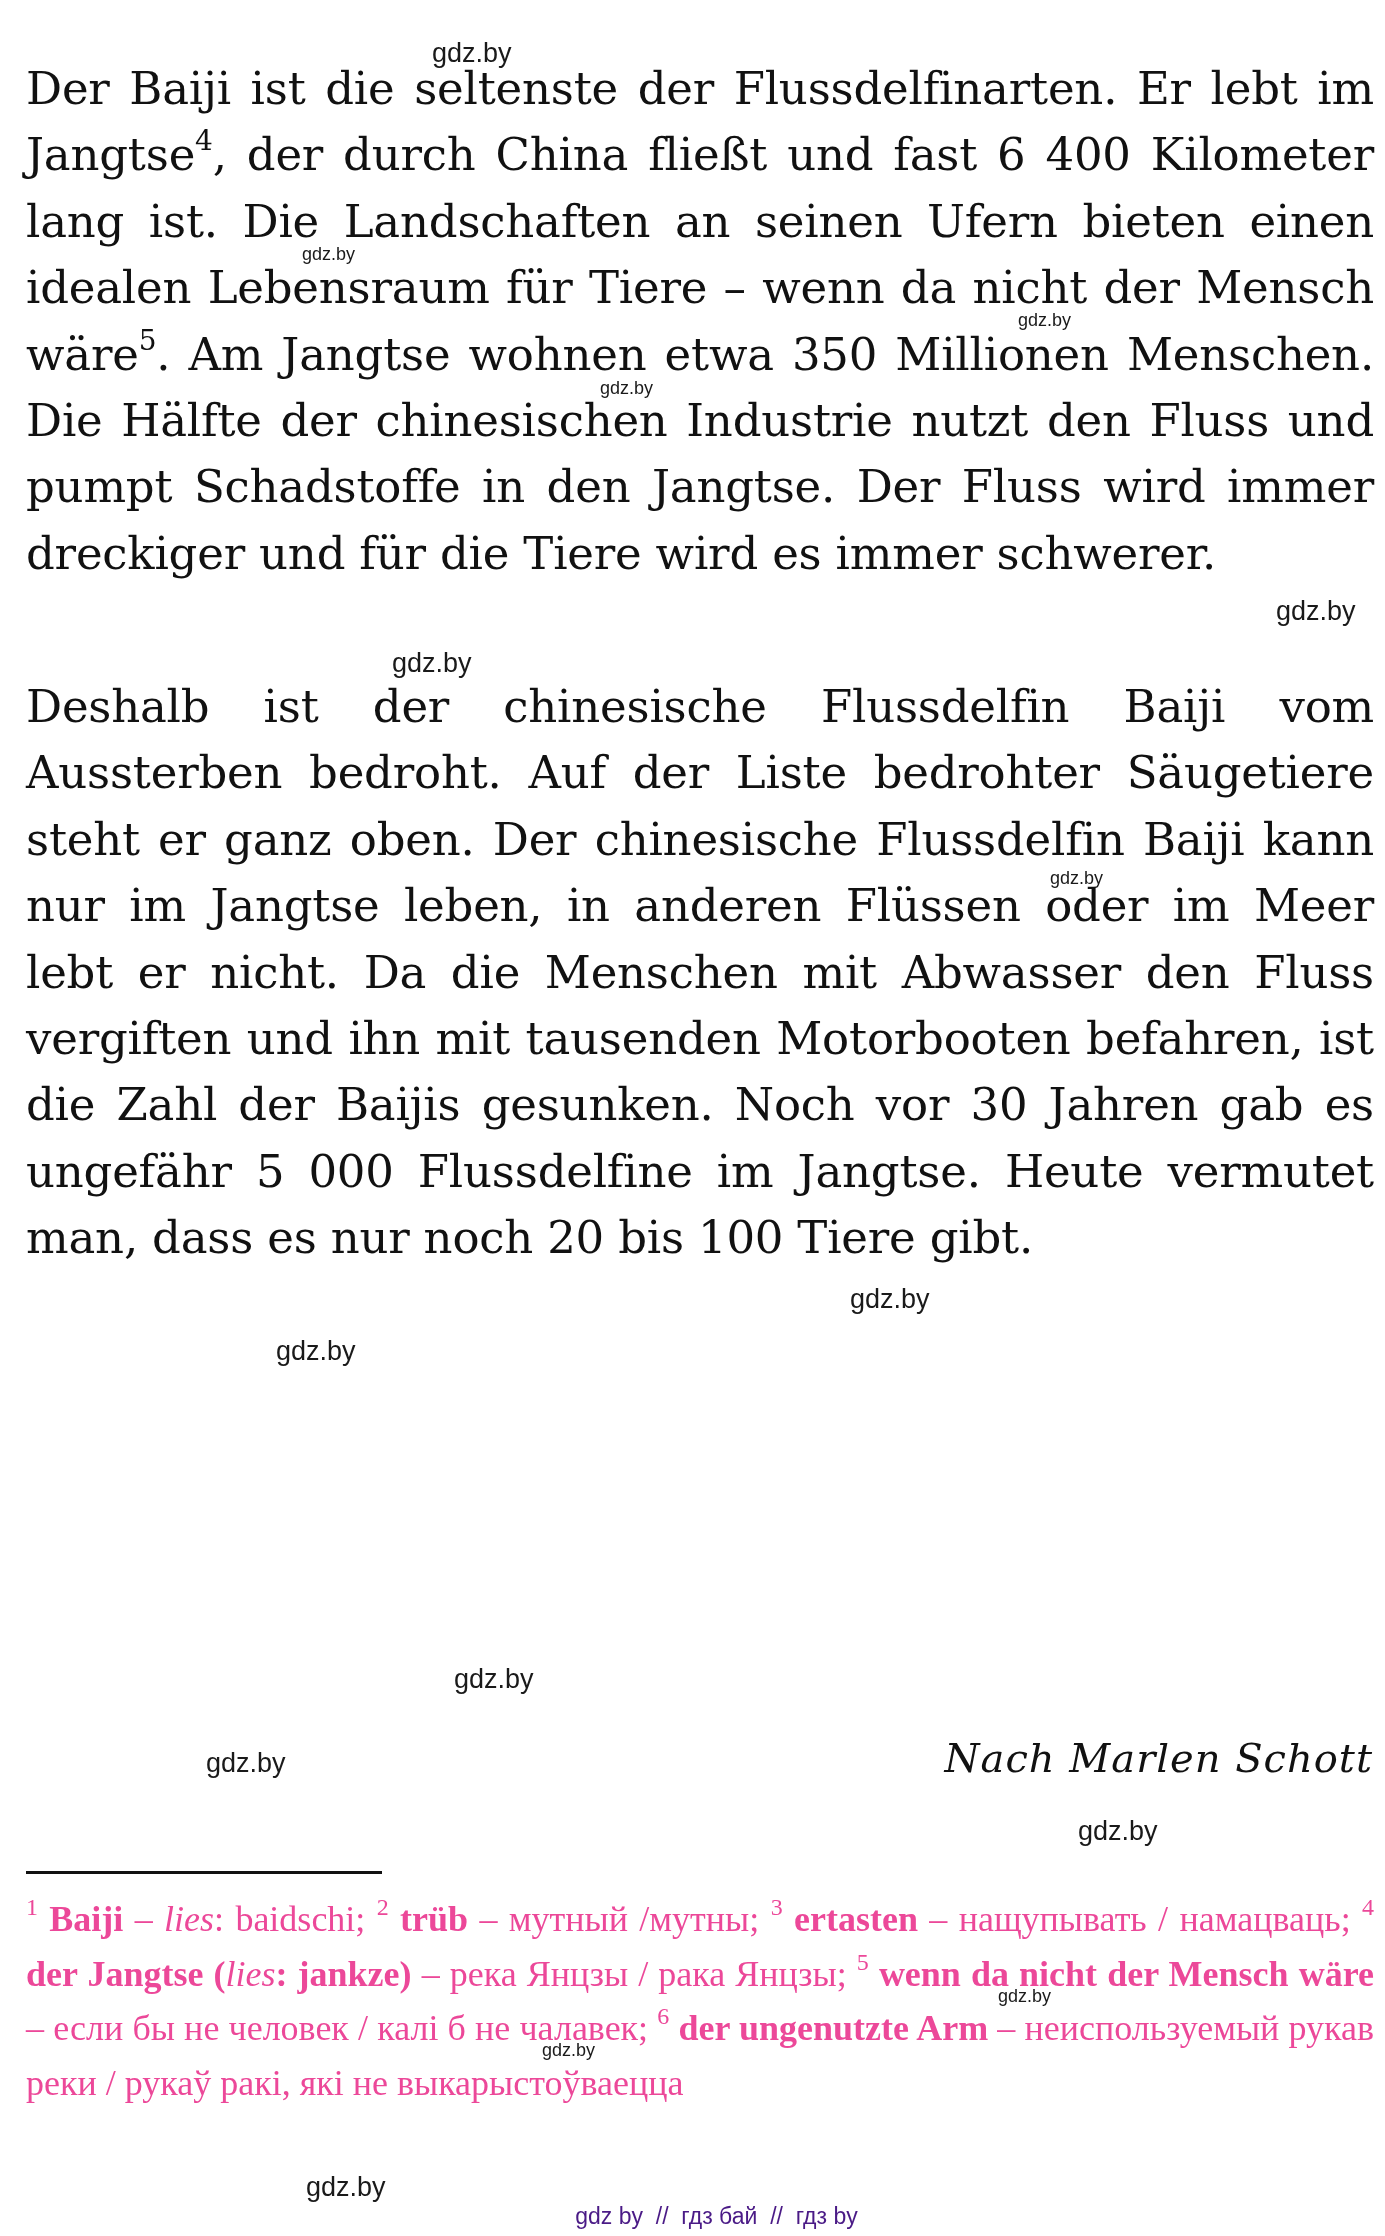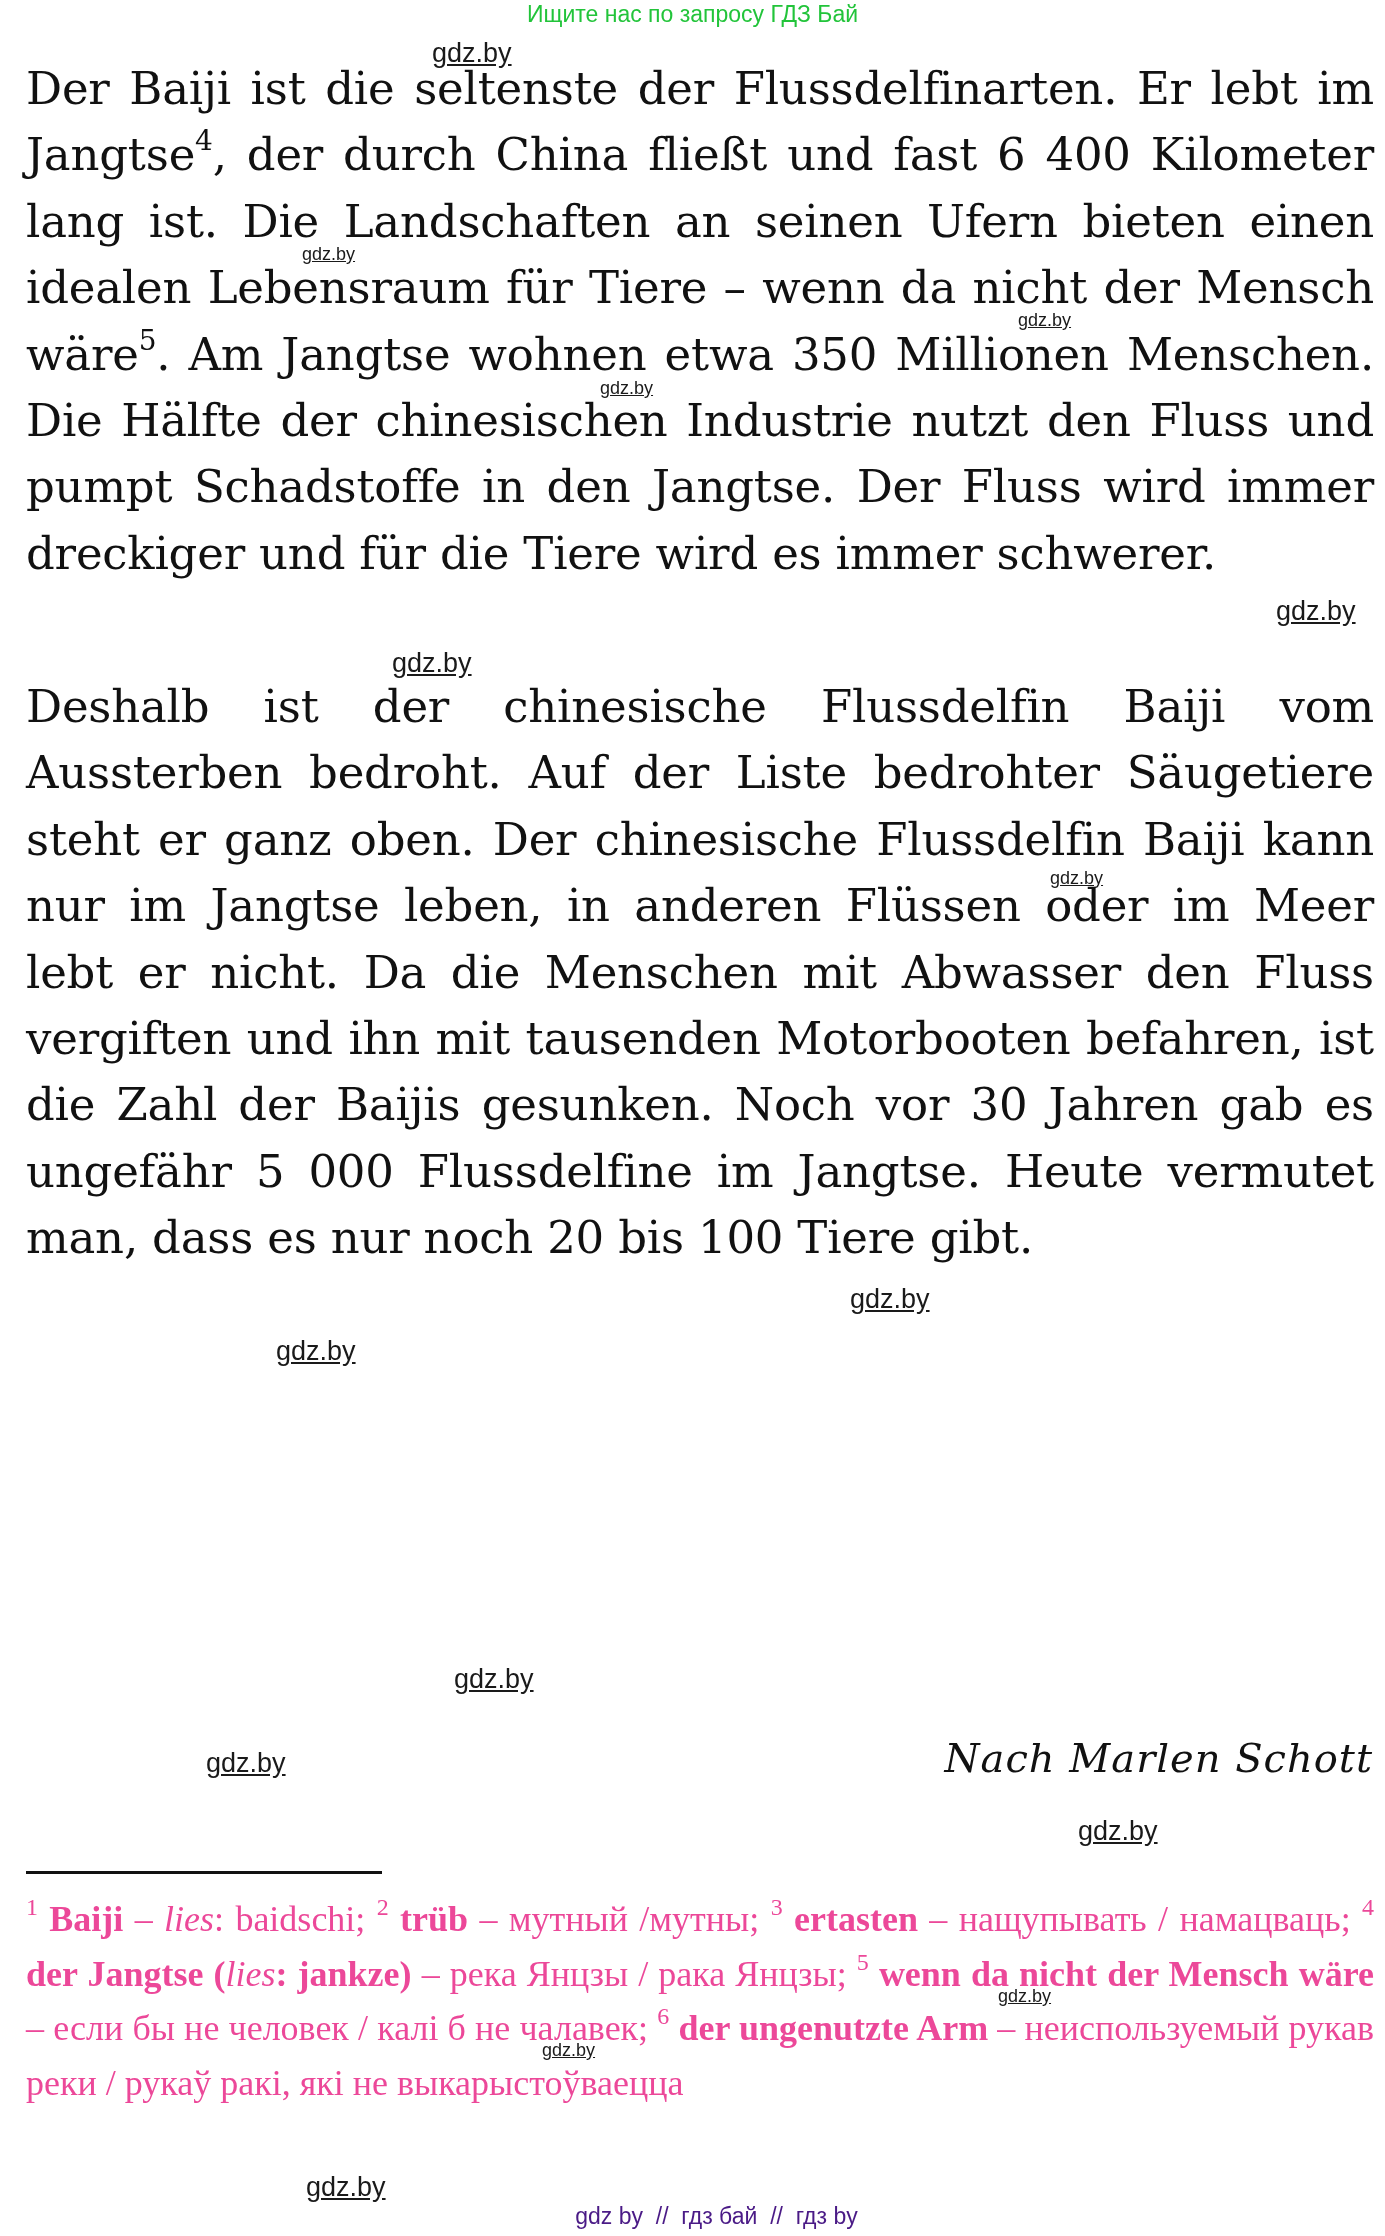--- a/index.html
+++ b/index.html
@@ -29,34 +29,33 @@
   .footnotes {
     position: absolute; left: 26px; top: 1892px; width: 1348px;
     font-family: Liberation Serif, serif; font-size: 36px; line-height: 54.5px;
     color: #ec4899; text-align: justify; text-align-last: left;
   }
   .footnotes sup { font-size: 24px; line-height: 0; vertical-align: 16px; }
   .footnotes b { font-weight: bold; }
   .footnotes i { font-style: italic; }
   .wm {
     position: absolute; font-family: "Liberation Sans", sans-serif; font-size: 27px;
-    line-height: 30px; color: #1a1a1a; white-space: nowrap; text-decoration: underline;
+    line-height: 30px; color: #1a1a1a; white-space: nowrap;
   }
   .wm.small { font-size: 18px; line-height: 20px; }
   .bottom-banner {
     position: absolute; top: 2202px; left: 0; width: 1385px; text-align: center;
     font-family: "Liberation Sans", sans-serif; font-size: 23px; line-height: 28px;
     color: #4a1a86; white-space: pre; padding-left: 24px;
   }
 </style>
 </head>
 <body>
 
 <div class="page">
-  <div class="top-banner">Ищите нас по запросу ГДЗ Бай</div>
 
   <div class="body-text para1">Der Baiji ist die seltenste der Flussdelfinarten. Er lebt im Jangtse<sup>4</sup>, der durch China fließt und fast 6 400 Kilometer lang ist. Die Landschaften an seinen Ufern bieten einen idealen Lebensraum für Tiere – wenn da nicht der Mensch wäre<sup>5</sup>. Am Jangtse wohnen etwa 350 Millionen Menschen. Die Hälfte der chinesischen Industrie nutzt den Fluss und pumpt Schadstoffe in den Jangtse. Der Fluss wird immer dreckiger und für die Tiere wird es immer schwerer.</div>
   <div class="body-text para2">Deshalb ist der chinesische Flussdelfin Baiji vom Aussterben bedroht. Auf der Liste bedrohter Säugetiere steht er ganz oben. Der chinesische Flussdelfin Baiji kann nur im Jangtse leben, in anderen Flüssen oder im Meer lebt er nicht. Da die Menschen mit Abwasser den Fluss vergiften und ihn mit tausenden Motorbooten befahren, ist die Zahl der Baijis gesunken. Noch vor 30 Jahren gab es ungefähr 5 000 Flussdelfine im Jangtse. Heute vermutet man, dass es nur noch 20 bis 100 Tiere gibt.</div>
 
   <div class="author">Nach Marlen Schott</div>
 
   <div class="fn-rule"></div>
   <div class="footnotes" id="footnotes"><span><sup>1</sup> <b>Baiji</b> – <i>lies</i>: baidschi; </span><span><sup>2</sup> <b>trüb</b> – мутный /мутны; </span><span><sup>3</sup> <b>ertasten</b> – нащупывать / намацваць; </span><span><sup>4</sup> <b>der Jangtse (</b><i>lies</i><b>: jankze)</b> – река Янцзы / рака Янцзы; </span><span><sup>5</sup> <b>wenn da nicht der Mensch wäre</b> – если бы не человек / калі б не чалавек; </span><span><sup>6</sup> <b>der ungenutzte Arm</b> – неиспользуемый рукав реки / рукаў ракі, які не выкарыстоўваецца</span></div>
 
   <div id="watermarks">

